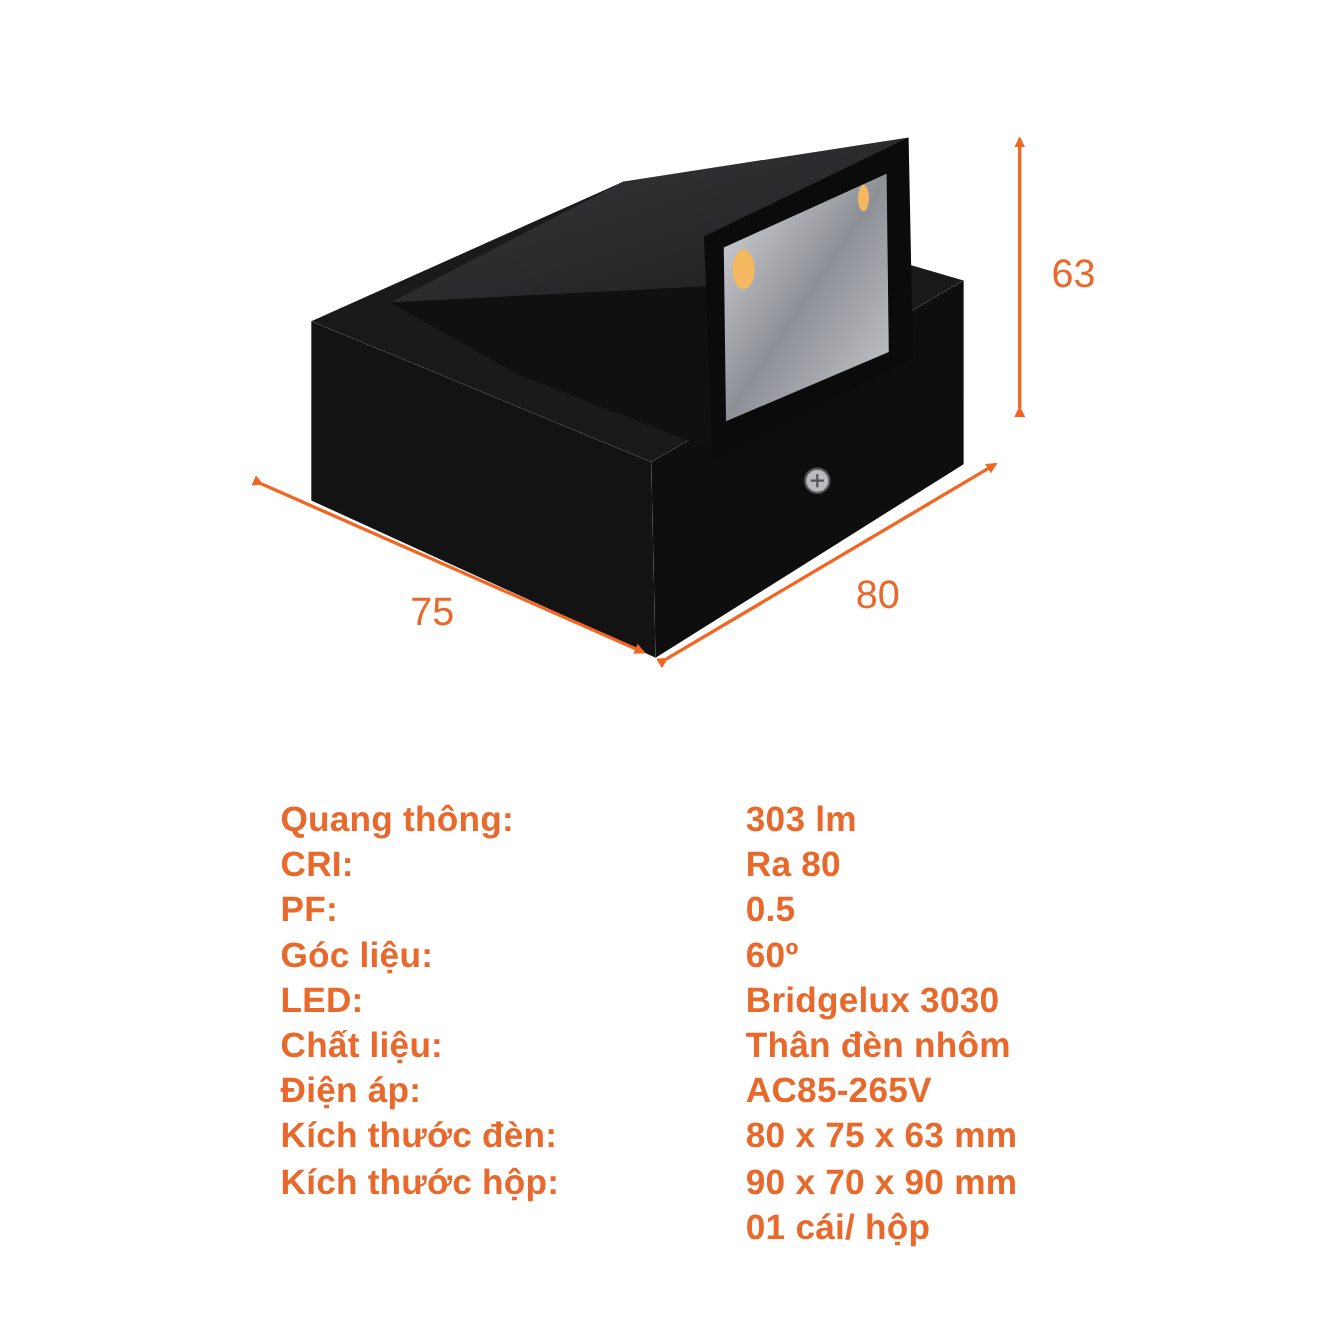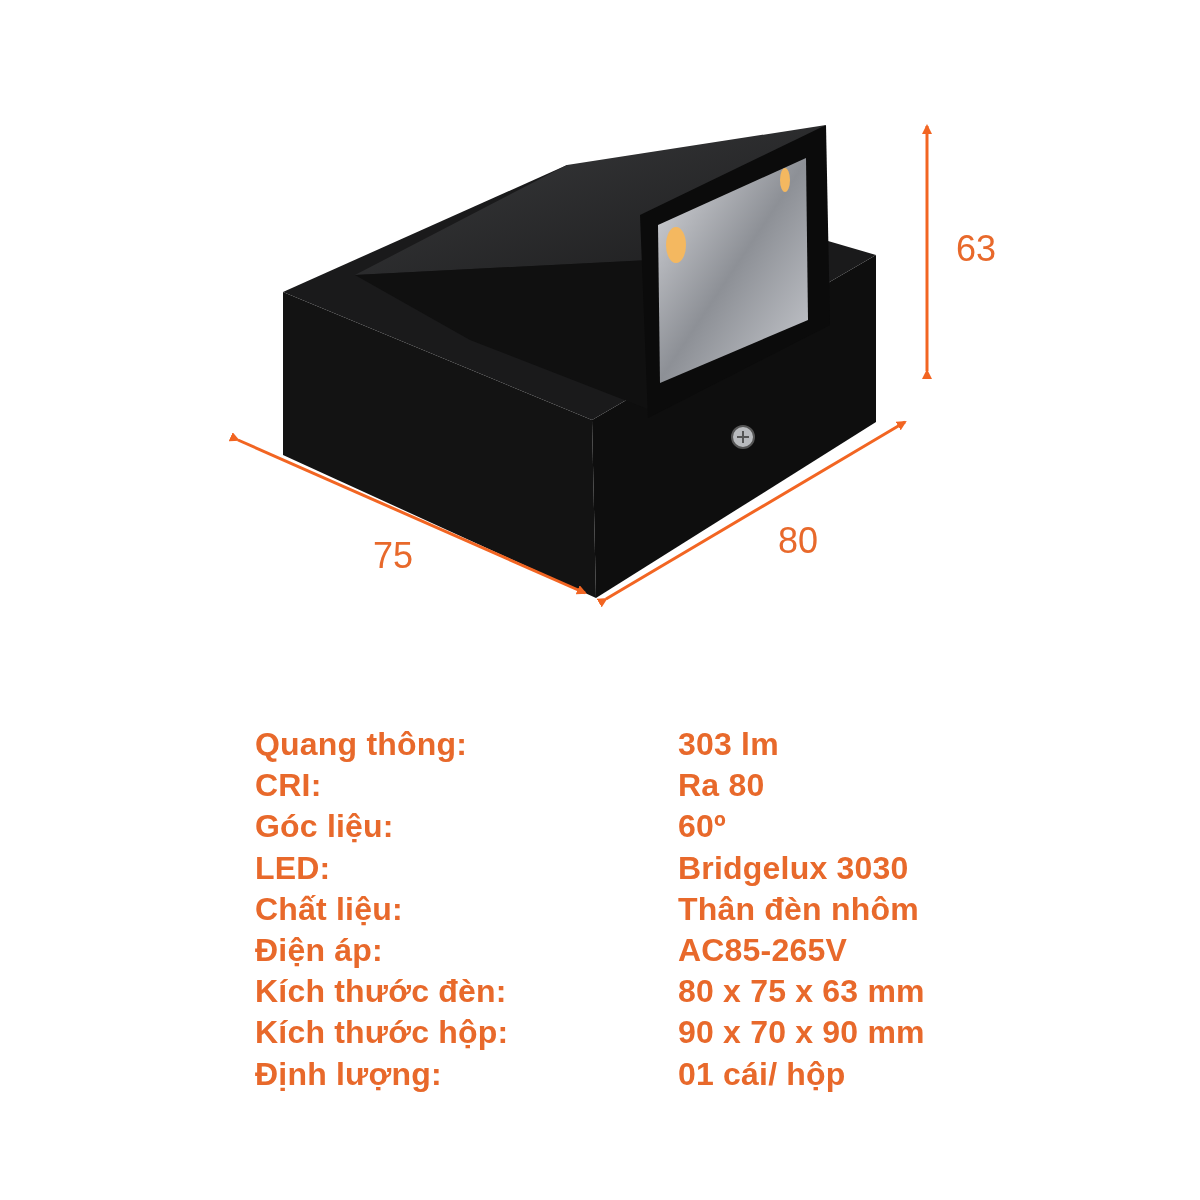--- a/index.html
+++ b/index.html
@@ -64,20 +64,24 @@
 <div class="specs">
   <div class="spec-row">
     <span class="spec-label">Quang thông:</span>
     <span class="spec-value">303 lm</span>
   </div>
   <div class="spec-row">
     <span class="spec-label">CRI:</span>
     <span class="spec-value">Ra 80</span>
   </div>
   <div class="spec-row">
+    <span class="spec-label">PF:</span>
+    <span class="spec-value">0.5</span>
+  </div>
+  <div class="spec-row">
     <span class="spec-label">Góc liệu:</span>
     <span class="spec-value">60º</span>
   </div>
   <div class="spec-row">
     <span class="spec-label">LED:</span>
     <span class="spec-value">Bridgelux 3030</span>
   </div>
   <div class="spec-row">
     <span class="spec-label">Chất liệu:</span>
     <span class="spec-value">Thân đèn nhôm</span>
@@ -88,16 +92,15 @@
   </div>
   <div class="spec-row">
     <span class="spec-label">Kích thước đèn:</span>
     <span class="spec-value">80 x 75 x 63 mm</span>
   </div>
   <div class="spec-row">
     <span class="spec-label">Kích thước hộp:</span>
     <span class="spec-value">90 x 70 x 90 mm</span>
   </div>
   <div class="spec-row">
-    <span class="spec-label">Định lượng:</span>
     <span class="spec-value">01 cái/ hộp</span>
   </div>
 </div>
 
 </body></html>

